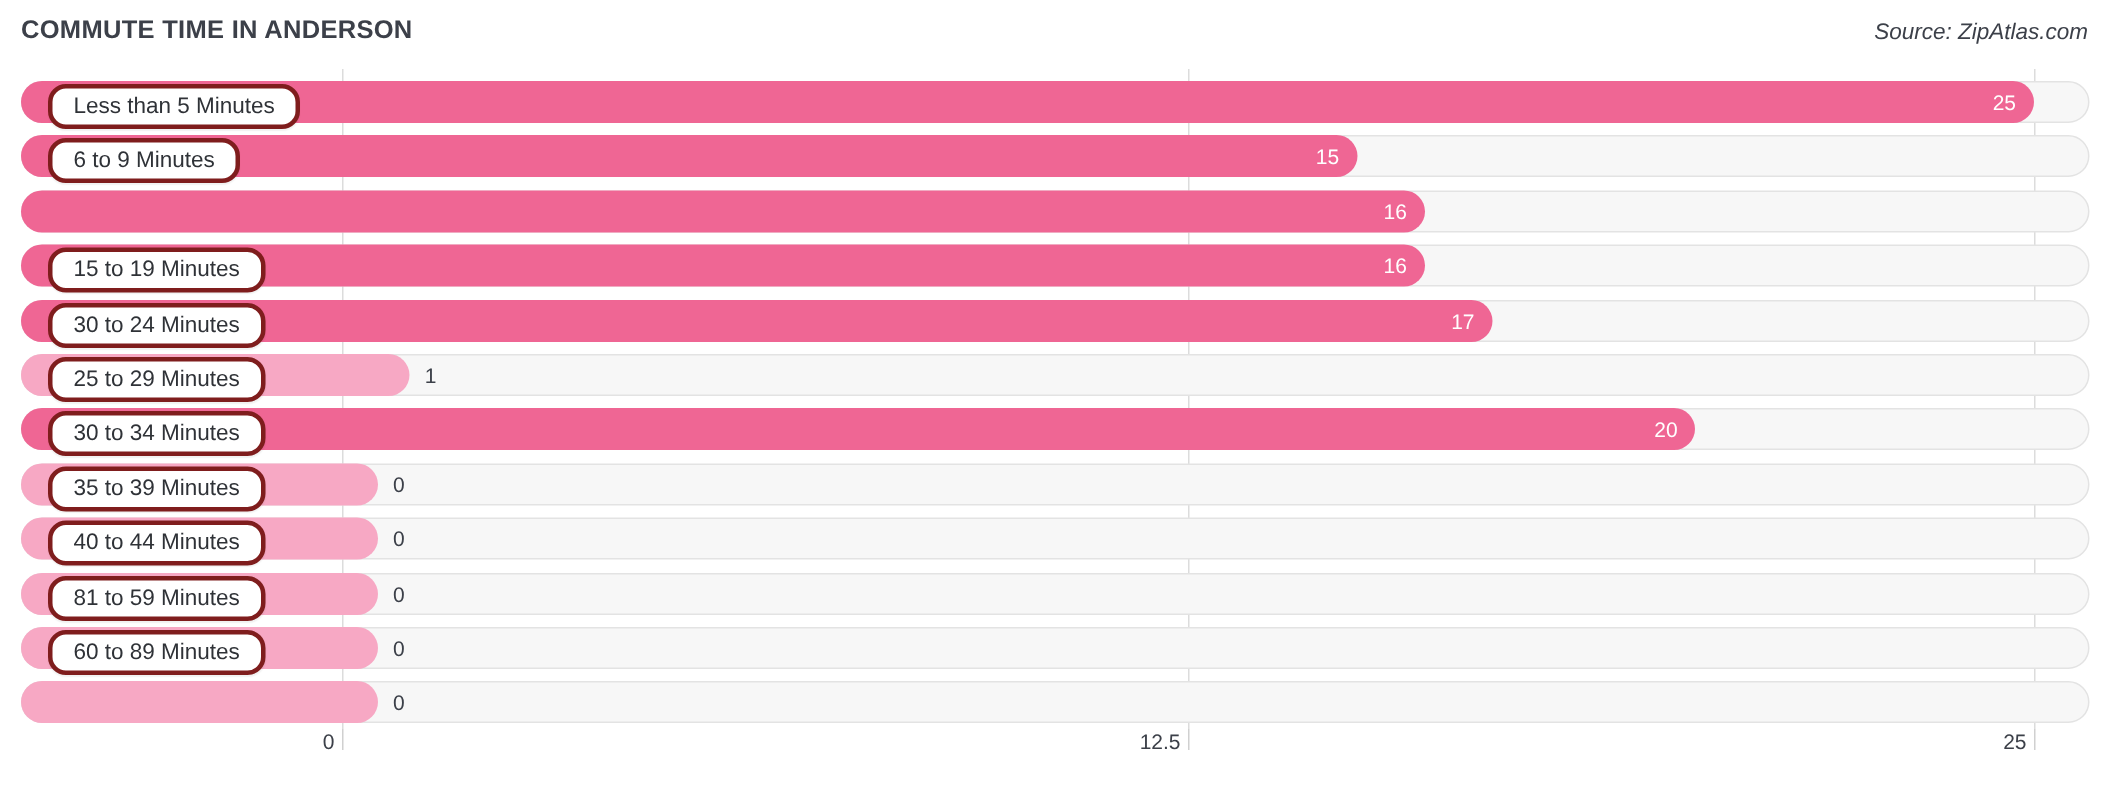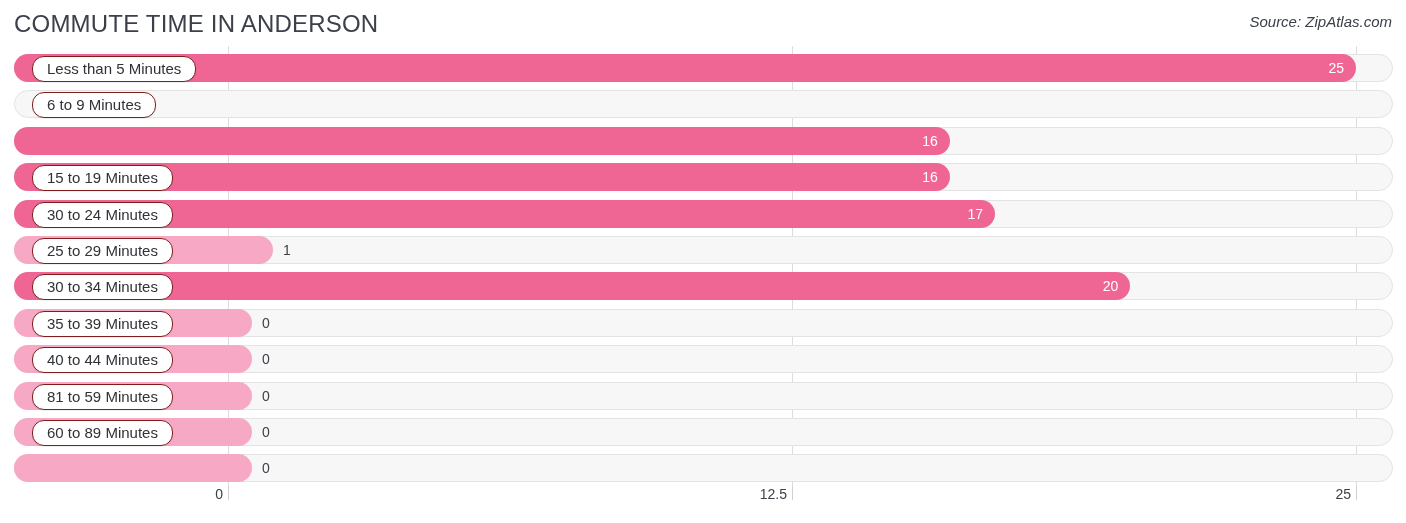--- a/index.html
+++ b/index.html
@@ -19,24 +19,25 @@
   #chart-header {
     position: absolute;
     top: 0; left: 0;
     width: 1406px;
     height: 46px;
   }
   #chart-title {
     position: absolute;
     left: 14px;
     top: 10px;
-    font-size: 24px;
+    font-size: 17px;
     letter-spacing: 0.2px;
     color: #3c4049;
     white-space: nowrap;
+    font-weight: bold;
   }
   #chart-source {
     position: absolute;
     right: 14px;
     top: 13px;
     font-size: 15px;
     font-style: italic;
     color: #3c4049;
     white-space: nowrap;
   }
@@ -115,21 +116,21 @@
   }
 
   .row-label {
     position: absolute;
     left: 18px;
     top: 2px;
     height: 24px;
     line-height: 24px;
     padding: 0 14px;
     background: #ffffff;
-    border: 1px solid #7f1d1d;
+    border: 3px solid #7f1d1d;
     border-radius: 12px;
     font-size: 15px;
     color: #2f3237;
     white-space: nowrap;
     box-shadow: 0 1px 1px rgba(0,0,0,0.06);
   }
 
   
   #x-axis {
     position: absolute;
@@ -173,20 +174,23 @@
     <div id="rows-layer">
         <div class="bar-row" style="top: 8px;">
           <div class="bar-track"></div>
           <div class="bar-fill high" style="width: 1342px;">
             <div class="bar-value-in">25</div>
           </div>
           <div class="row-label">Less than 5 Minutes</div>
         </div>
         <div class="bar-row" style="top: 44.4px;">
           <div class="bar-track"></div>
+          <div class="bar-fill high" style="width: 890.8px;">
+            <div class="bar-value-in">15</div>
+          </div>
           <div class="row-label">6 to 9 Minutes</div>
         </div>
         <div class="bar-row" style="top: 80.8px;">
           <div class="bar-track"></div>
           <div class="bar-fill high" style="width: 935.92px;">
             <div class="bar-value-in">16</div>
           </div>
         </div>
         <div class="bar-row" style="top: 117.2px;">
           <div class="bar-track"></div>

